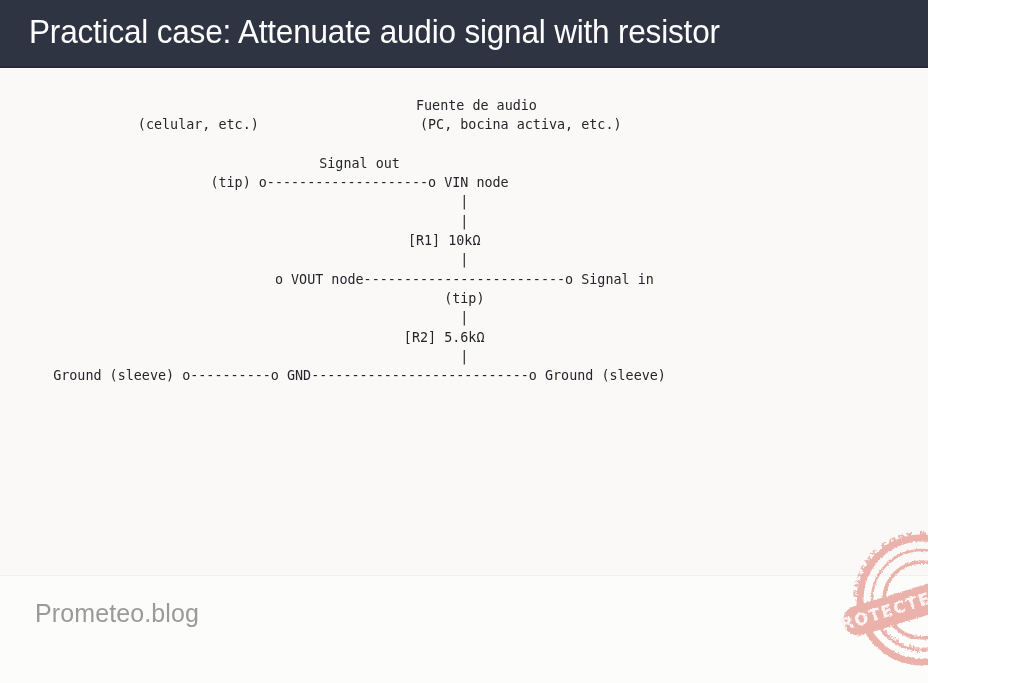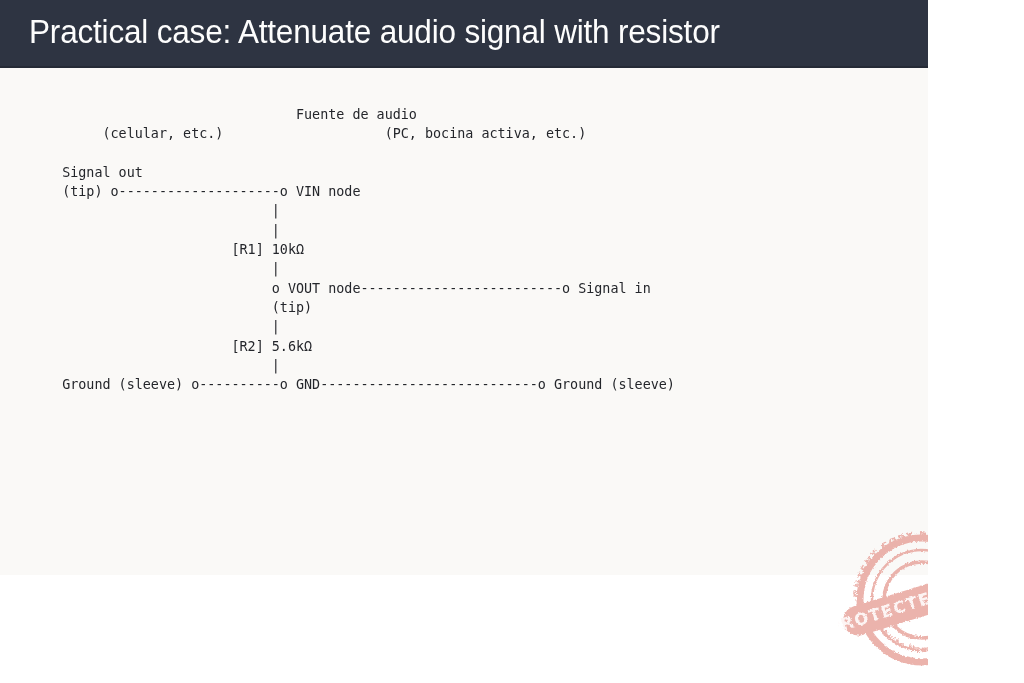--- a/index.html
+++ b/index.html
@@ -13,20 +13,21 @@
     background: #ffffff;
     font-family: "Liberation Sans", sans-serif;
     overflow: hidden;
   }
   .slide {
     position: relative;
     width: 928px;
     height: 683px;
     background: #ffffff;
     overflow: hidden;
+    text-align: center;
   }
 
   
   .header {
     position: absolute;
     left: 0;
     top: 0;
     width: 1024px;
     height: 68px;
     background: #2e3442;
@@ -55,21 +56,21 @@
     width: 1024px;
     height: 507px;
     background: #faf9f7;
   }
 
   
   .ascii {
     position: absolute;
     left: 25px;
     top: 24px;
-    margin: 13px;
+    margin: 4px;
     font-family: "DejaVu Sans Mono", "Liberation Mono", monospace;
     font-size: 13.4px;
     line-height: 19.3px;
     color: #24262b;
     white-space: pre;
     letter-spacing: 0px;
     font-weight: 400;
   }
 
   .legend {
@@ -141,20 +142,23 @@
                              |
                              o VOUT node-------------------------o Signal in
                              (tip)
                              |
                         [R2] 5.6kΩ
                              |
    Ground (sleeve) o----------o GND---------------------------o Ground (sleeve)</pre>
 
   </div>
 
+  <div class="footer">
+    <div class="footer-brand">Prometeo.blog</div>
+  </div>
 
   <div class="stamp">
     <svg width="168" height="158" viewBox="0 0 168 158" xmlns="http://www.w3.org/2000/svg">
       <defs>
         <path id="arcTop" d="M 22,84 A 62,62 0 0 1 146,84"></path>
         <path id="arcBottom" d="M 32,84 A 52,52 0 0 0 136,84"></path>
         <filter id="rough">
           <feTurbulence type="fractalNoise" baseFrequency="0.55" numOctaves="3" result="n"></feTurbulence>
           <feDisplacementMap in="SourceGraphic" in2="n" scale="3.2" xChannelSelector="R" yChannelSelector="G"></feDisplacementMap>
         </filter>

